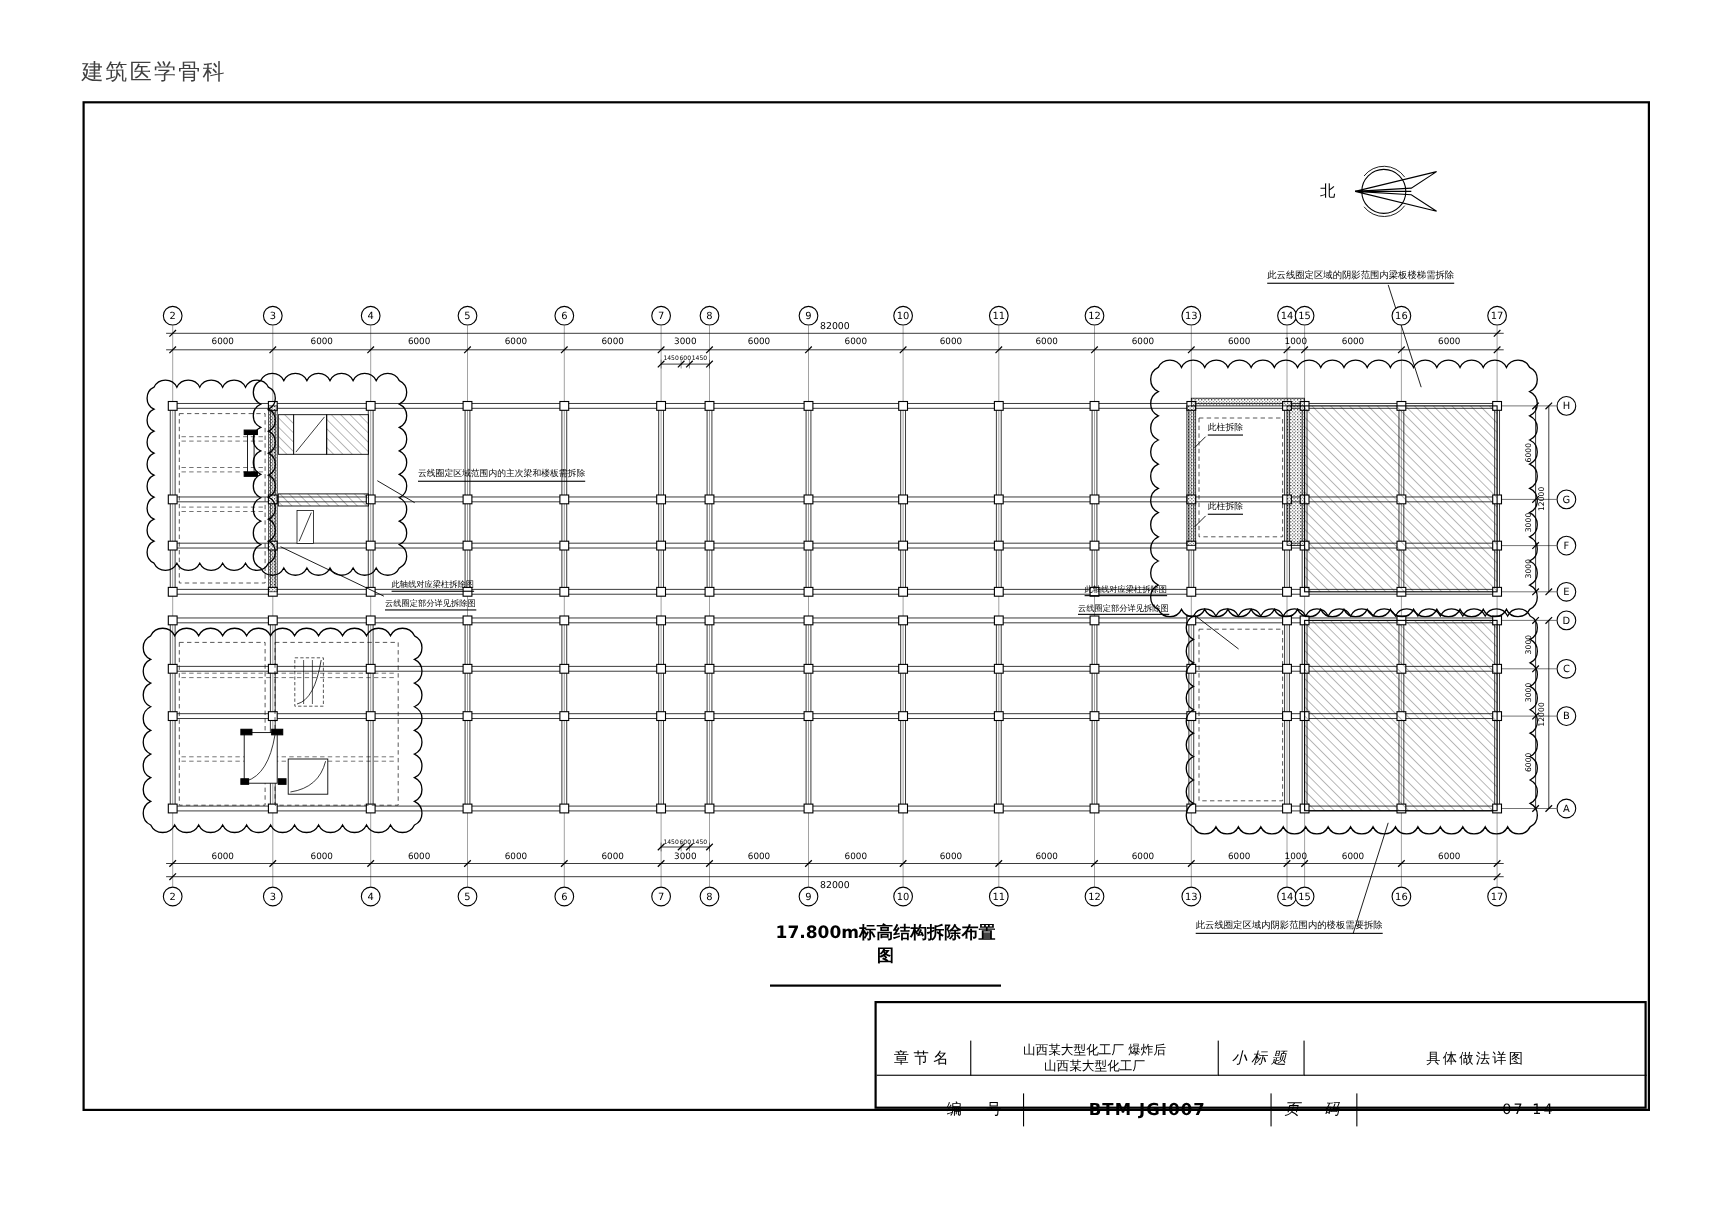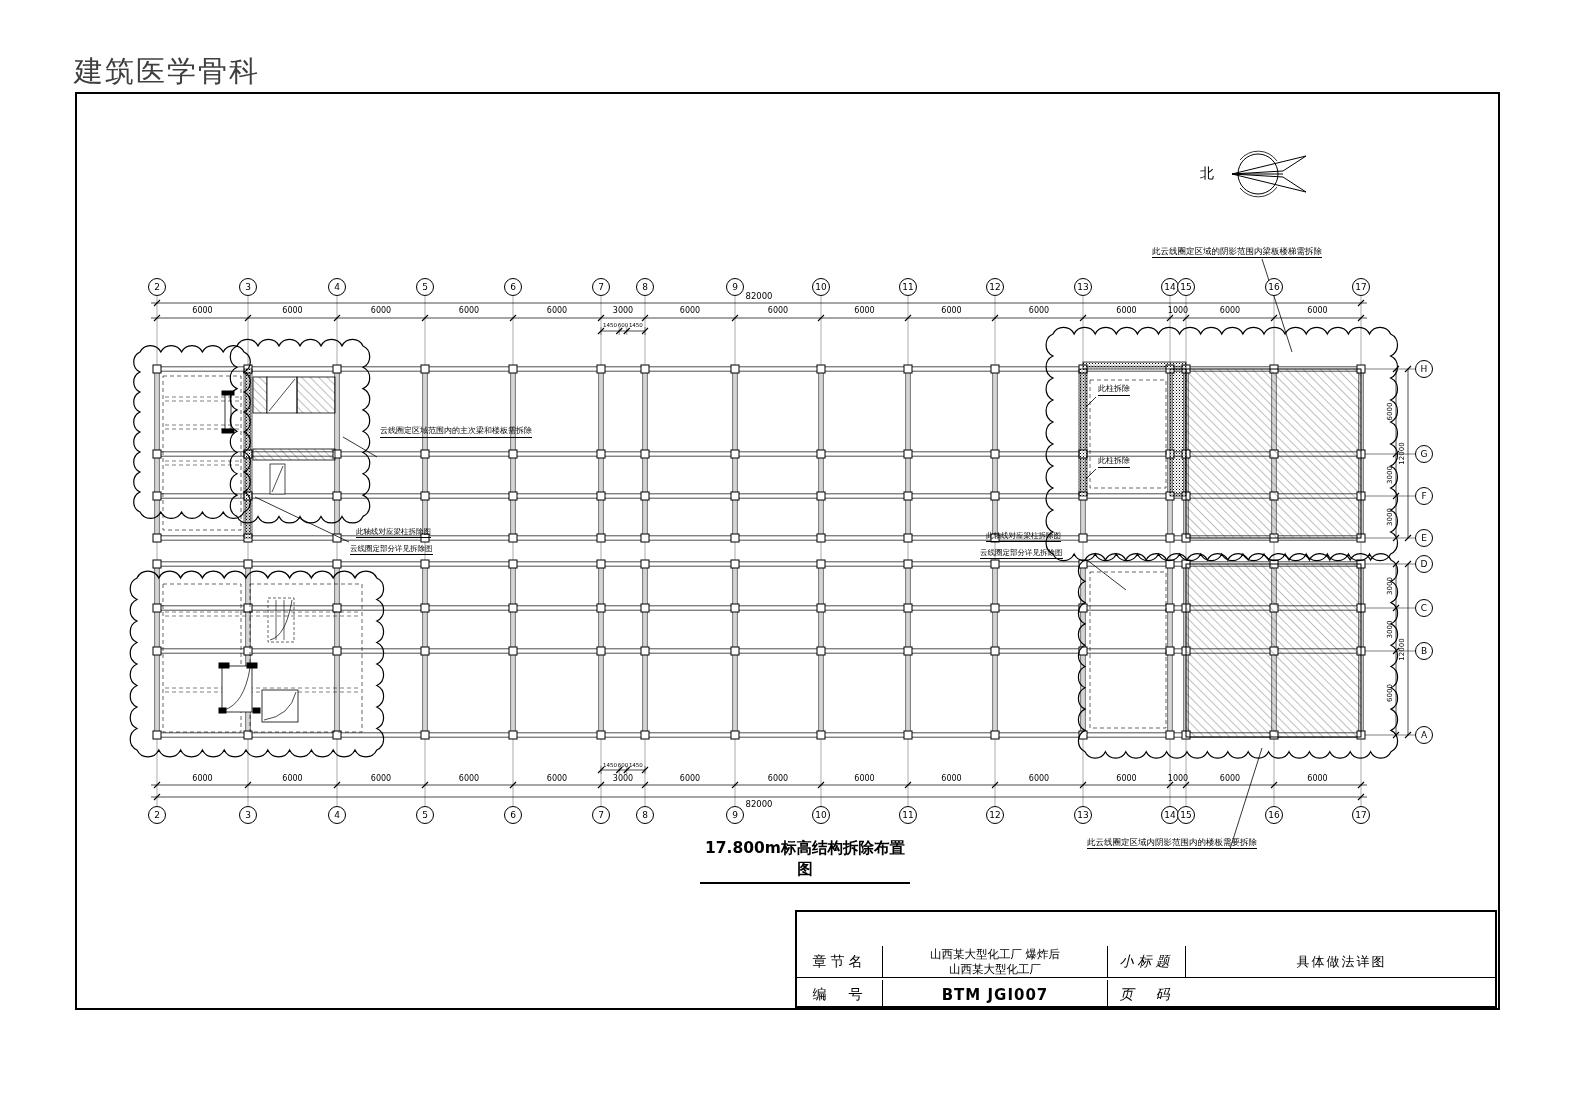--- a/index.html
+++ b/index.html
@@ -1,35 +1,35 @@
 <!DOCTYPE html>
 <html><head>
 <meta charset="utf-8">
 <style>
   html,body{margin:0;padding:0;background:#fff;}
   #page{position:relative;width:1571px;height:1098px;background:#fff;overflow:hidden;
         font-family:"DejaVu Sans",sans-serif;color:#000;}
   #sheet-header{position:absolute;left:74px;top:52px;font-family:Liberation Serif, serif;
-        font-size:29px;color:#3f3f3f;letter-spacing:2px;}
+        font-size:20px;color:#3f3f3f;letter-spacing:2px;}
   #border{position:absolute;left:75px;top:92px;width:1421px;height:914px;border:2.5px solid #000;}
   #plan-svg{position:absolute;left:0;top:0;}
   .ann{position:absolute;white-space:nowrap;border-bottom:1px solid #000;padding-bottom:1px;
        line-height:1.1;color:#000;}
   #north-label{position:absolute;left:1200px;top:165px;font-size:14px;}
   #plan-title{position:absolute;left:700px;top:838px;width:210px;text-align:center;
-       font-size:15.5px;font-weight:bold;border-bottom:2px solid #000;padding-bottom:2px;}
+       font-size:15.5px;font-weight:bold;border-bottom:2px solid #000;padding-bottom:15px;}
   
   #tblock{position:absolute;left:795px;top:910px;width:702px;height:98px;border:2px solid #000;box-sizing:border-box;}
   #tblock .row1{position:absolute;left:0;top:0;width:100%;height:34px;border-bottom:1.5px solid #000;
        box-sizing:border-box;display:flex;align-items:center;justify-content:center;gap:10px;}
   #tblock .company{font-size:19px;letter-spacing:3px;font-weight:500;}
   .tb-cell{position:absolute;box-sizing:border-box;display:flex;align-items:center;justify-content:center;text-align:center;}
   .tb-lbl{font-size:14px;letter-spacing:4px;}
   .r2{top:34px;height:32px;border-bottom:1.5px solid #000;text-align:center;}
-  .r3{top:68px;height:30px;}
+  .r3{top:82px;height:30px;margin-left:48px;}
   .c1{left:0;width:85px;}
   .c2{left:85px;width:225px;border-left:1.5px solid #000;}
   .c3{left:310px;width:78px;border-left:1.5px solid #000;font-style:italic;}
   .c4{left:388px;width:312px;border-left:1.5px solid #000;}
   .proj{font-size:11.5px;line-height:1.25;}
   .code{font-size:15px;font-weight:bold;letter-spacing:1px;}
   .val{font-size:13px;letter-spacing:2px;}
 </style>
 </head>
 <body>
@@ -591,15 +591,16 @@
       <div>
         <div>山西某大型化工厂 爆炸后</div>
         <div>山西某大型化工厂</div>
       </div>
     </div>
     <div class="tb-cell r2 c3 tb-lbl">小标题</div>
     <div class="tb-cell r2 c4 val">具体做法详图</div>
     <div class="tb-cell r3 c1 tb-lbl">编　号</div>
     <div class="tb-cell r3 c2 code">BTM JGI007</div>
     <div class="tb-cell r3 c3 tb-lbl">页　码</div>
+    <div class="tb-cell r3 c4 val">07-14</div>
   </div>
 
 </div>
 
 </body></html>

